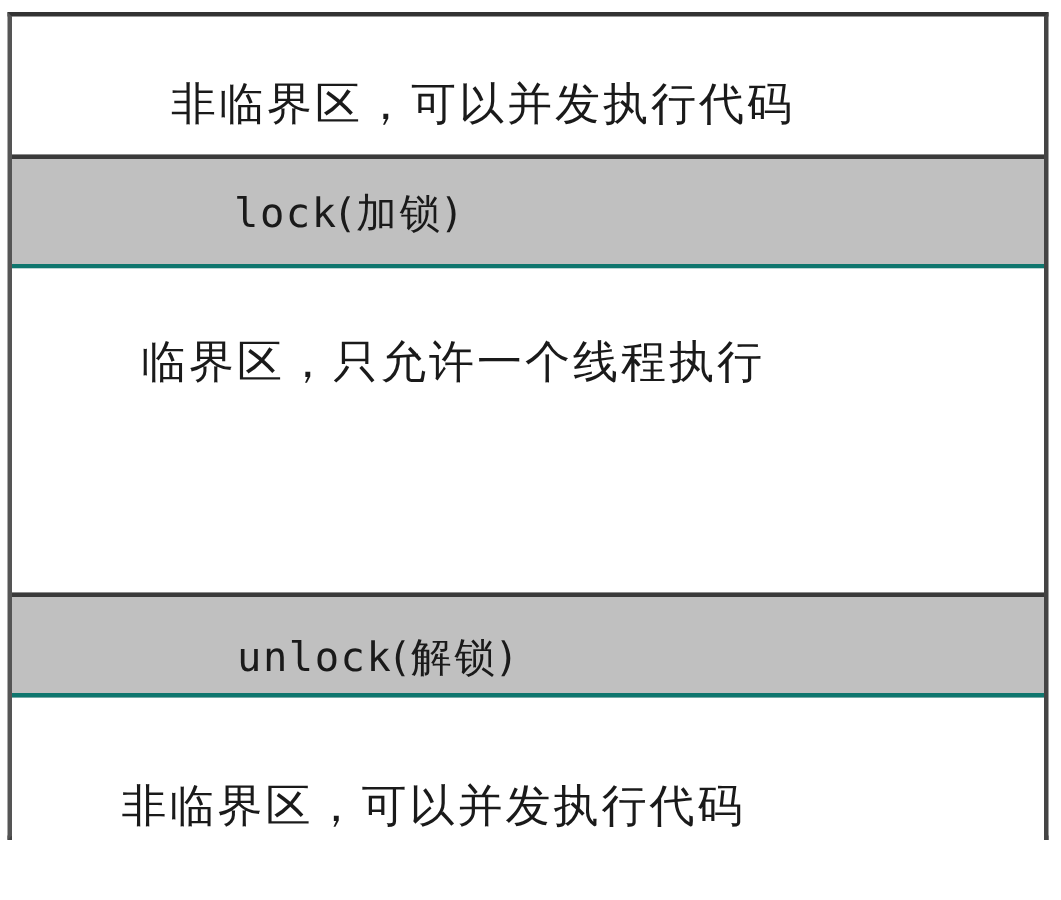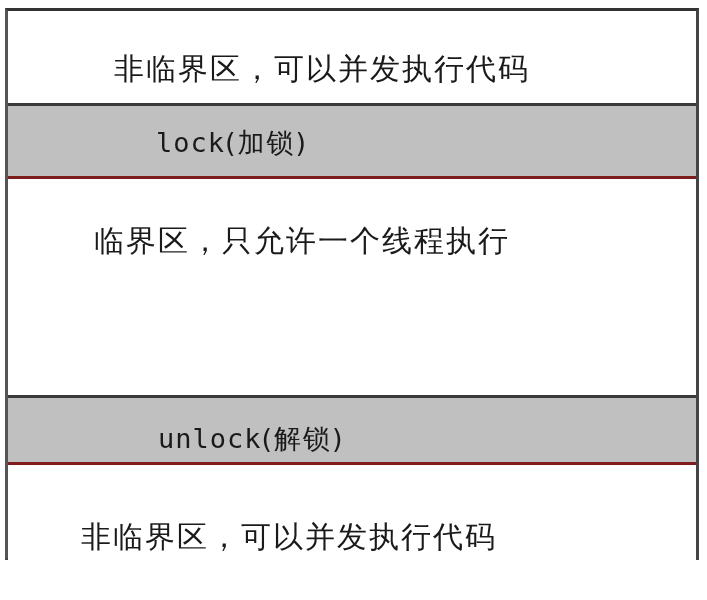--- a/index.html
+++ b/index.html
@@ -4,21 +4,21 @@
   <style>
     html, body { margin: 0; padding: 0; background: #ffffff; }
     body { width: 707px; height: 600px; position: relative; overflow: hidden;
            font-family: "DejaVu Sans", sans-serif; color: #1a1a1a; }
     .frame { position: absolute; left: 5px; top: 8px; width: 688px; height: 546px;
              border-left: 3px solid #555; border-right: 3px solid #444;
              border-top: 3px solid #333; border-bottom: 3px solid #444;
              box-sizing: content-box; background: #fff; }
     .section { position: absolute; left: 0; width: 100%; box-sizing: border-box; margin-top: 22px; }
     .white { background: #ffffff; }
-    .gray { background: #c0c0c0; border-top: 3px solid #3a3a3a; border-bottom: 3px solid #7f1d1d; }
+    .gray { background: #c0c0c0; border-top: 3px solid #3a3a3a; border-bottom: 3px solid #0f766e; }
     .txt { position: absolute; white-space: nowrap; font-size: 30px; letter-spacing: 2px; }
     .code { font-family: "DejaVu Sans Mono", monospace; font-size: 27px; letter-spacing: 1px; }
     .paren { font-family: "DejaVu Sans", sans-serif; font-size: 27px; }
   </style>
 </head>
 <body>
 
 <div class="frame">
 
   <div class="section white" style="top:0; height:70px;">

